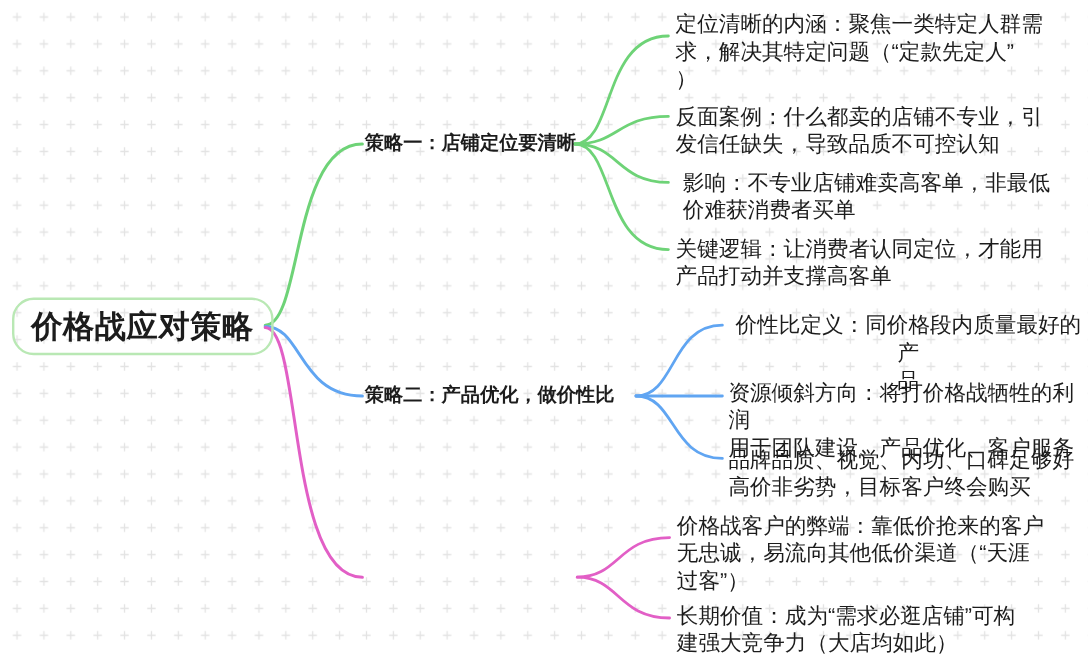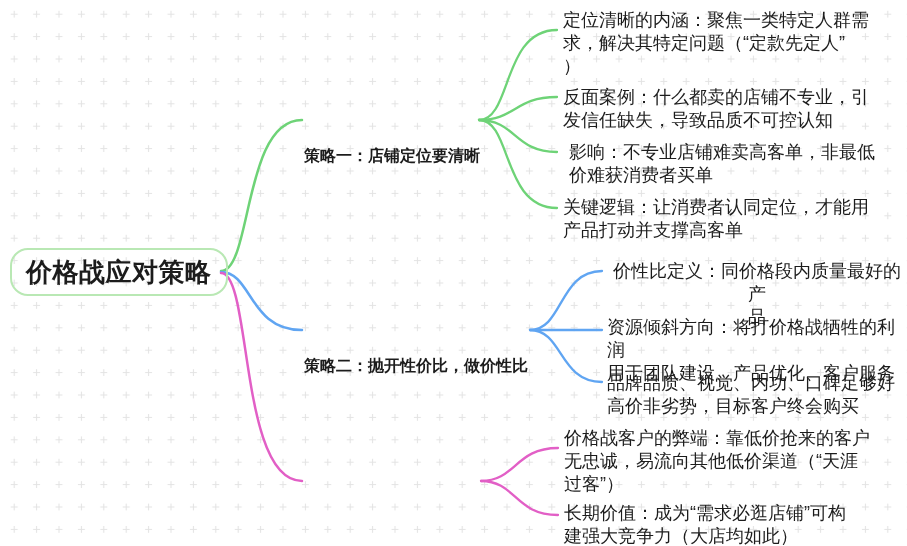--- a/index.html
+++ b/index.html
@@ -30,21 +30,20 @@
     font-size: 26px;
     font-weight: bold;
     line-height: 32px;
     padding: 6px 14px;
     letter-spacing: 0.5px;
   }
   .branch-label {
     font-size: 16px;
     font-weight: bold;
     line-height: 20px;
-    margin-top: 36px;
   }
   .sub-item {
     font-size: 18px;
     line-height: 23px;
     font-weight: normal;
   }
 </style>
 </head>
 <body>
 
@@ -80,21 +79,21 @@
 
     <g fill="none" stroke-width="2.3" stroke-linecap="round">
       <path d="M 481 481 C 516 481 515 448 558 448" stroke="#e25fc6"></path>
       <path d="M 481 481 C 516 481 515 515 558 515" stroke="#e25fc6"></path>
     </g>
   </svg>
 
   <div class="node root-node" style="left:10px; top:248px;">价格战应对策略</div>
 
   <div class="node branch-label" style="left:304px; top:110px;">策略一：店铺定位要清晰</div>
-  <div class="node branch-label" style="left:304px; top:320px;">策略二：抛开性价比，做价性比</div>
+  <div class="node branch-label" style="left:304px; top:320px;">策略二：产品优化，做价性比</div>
 
   <div class="node sub-item" style="left:563px; top:9px;">定位清晰的内涵：聚焦一类特定人群需
 求，解决其特定问题（“定款先定人”
 ）</div>
   <div class="node sub-item" style="left:563px; top:86px;">反面案例：什么都卖的店铺不专业，引
 发信任缺失，导致品质不可控认知</div>
   <div class="node sub-item" style="left:569px; top:141px;">影响：不专业店铺难卖高客单，非最低
 价难获消费者买单</div>
   <div class="node sub-item" style="left:563px; top:196px;">关键逻辑：让消费者认同定位，才能用
 产品打动并支撑高客单</div>

